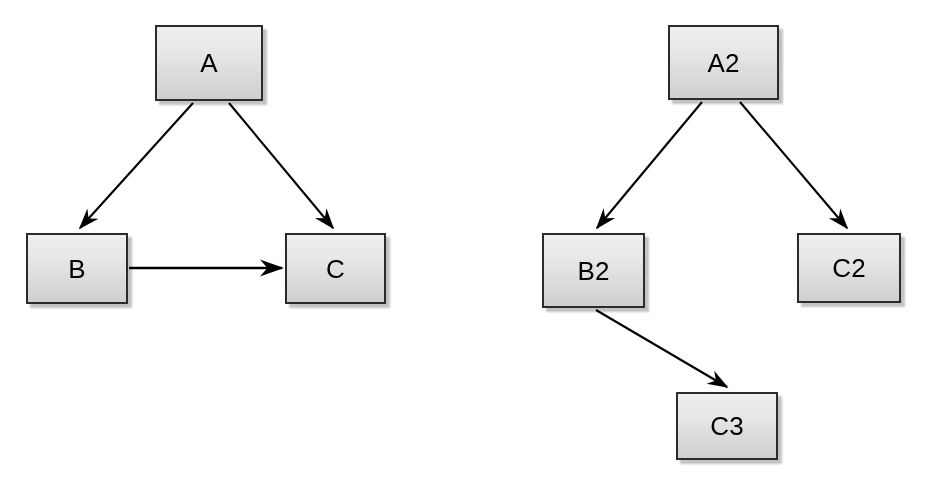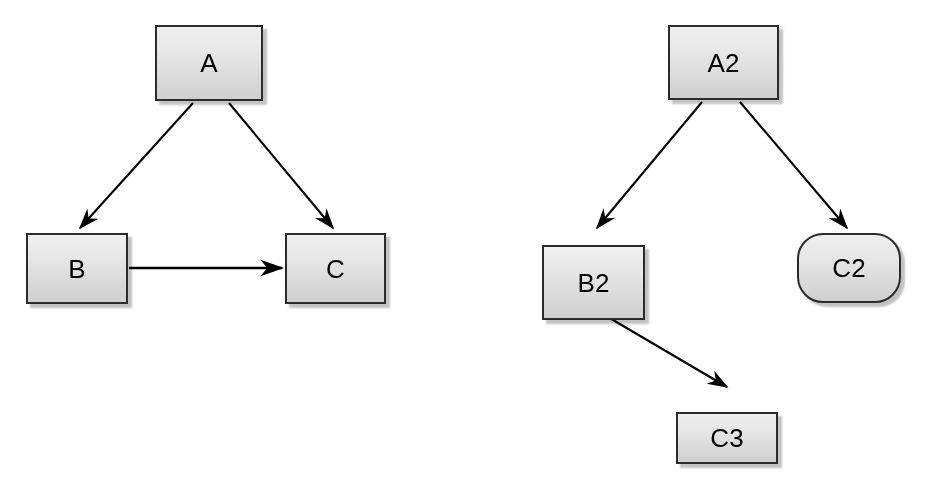--- a/index.html
+++ b/index.html
@@ -80,25 +80,25 @@
   </div>
 
   <div class="node" style="left:285px; top:233px; width:101px; height:71px;">
     <span class="node-label">C</span>
   </div>
 
   <div class="node" style="left:668px; top:25px; width:111px; height:75px;">
     <span class="node-label">A2</span>
   </div>
 
-  <div class="node" style="left:542px; top:233px; width:103px; height:75px;margin-top:12px;">
+  <div class="node" style="left:542px; top:233px; width:103px; height:75px;">
     <span class="node-label">B2</span>
   </div>
 
-  <div class="node" style="left:797px; top:233px; width:104px; height:70px;border-radius:26px;">
+  <div class="node" style="left:797px; top:233px; width:104px; height:70px;">
     <span class="node-label">C2</span>
   </div>
 
-  <div class="node" style="left:676px; top:412px; width:102px; height:52px;">
+  <div class="node" style="left:676px; top:392px; width:102px; height:68px;">
     <span class="node-label">C3</span>
   </div>
 
 </div>
 
 </body></html>

